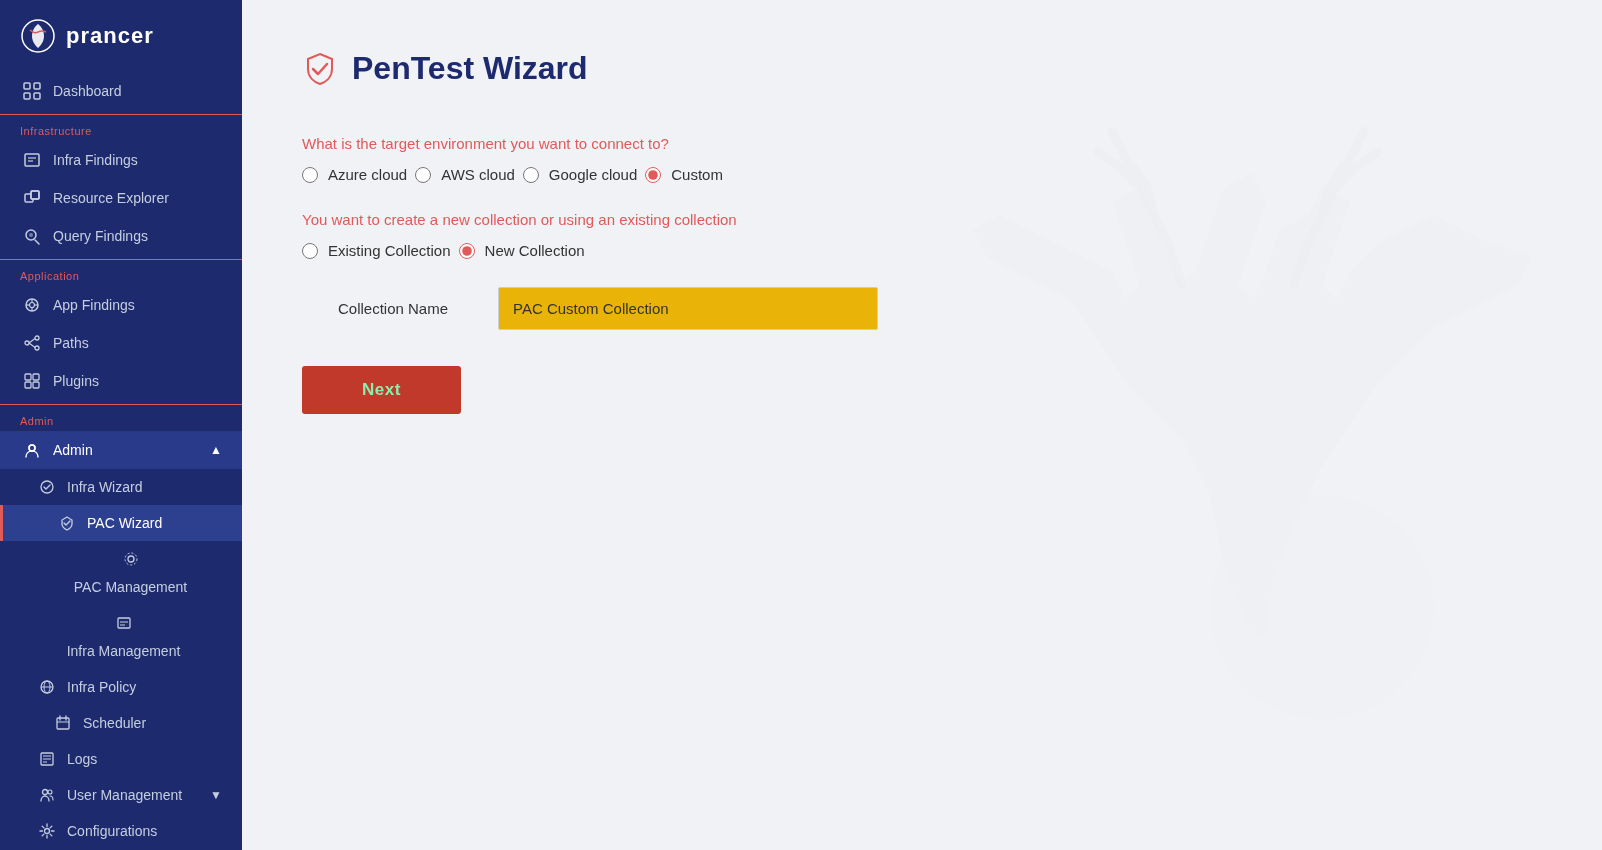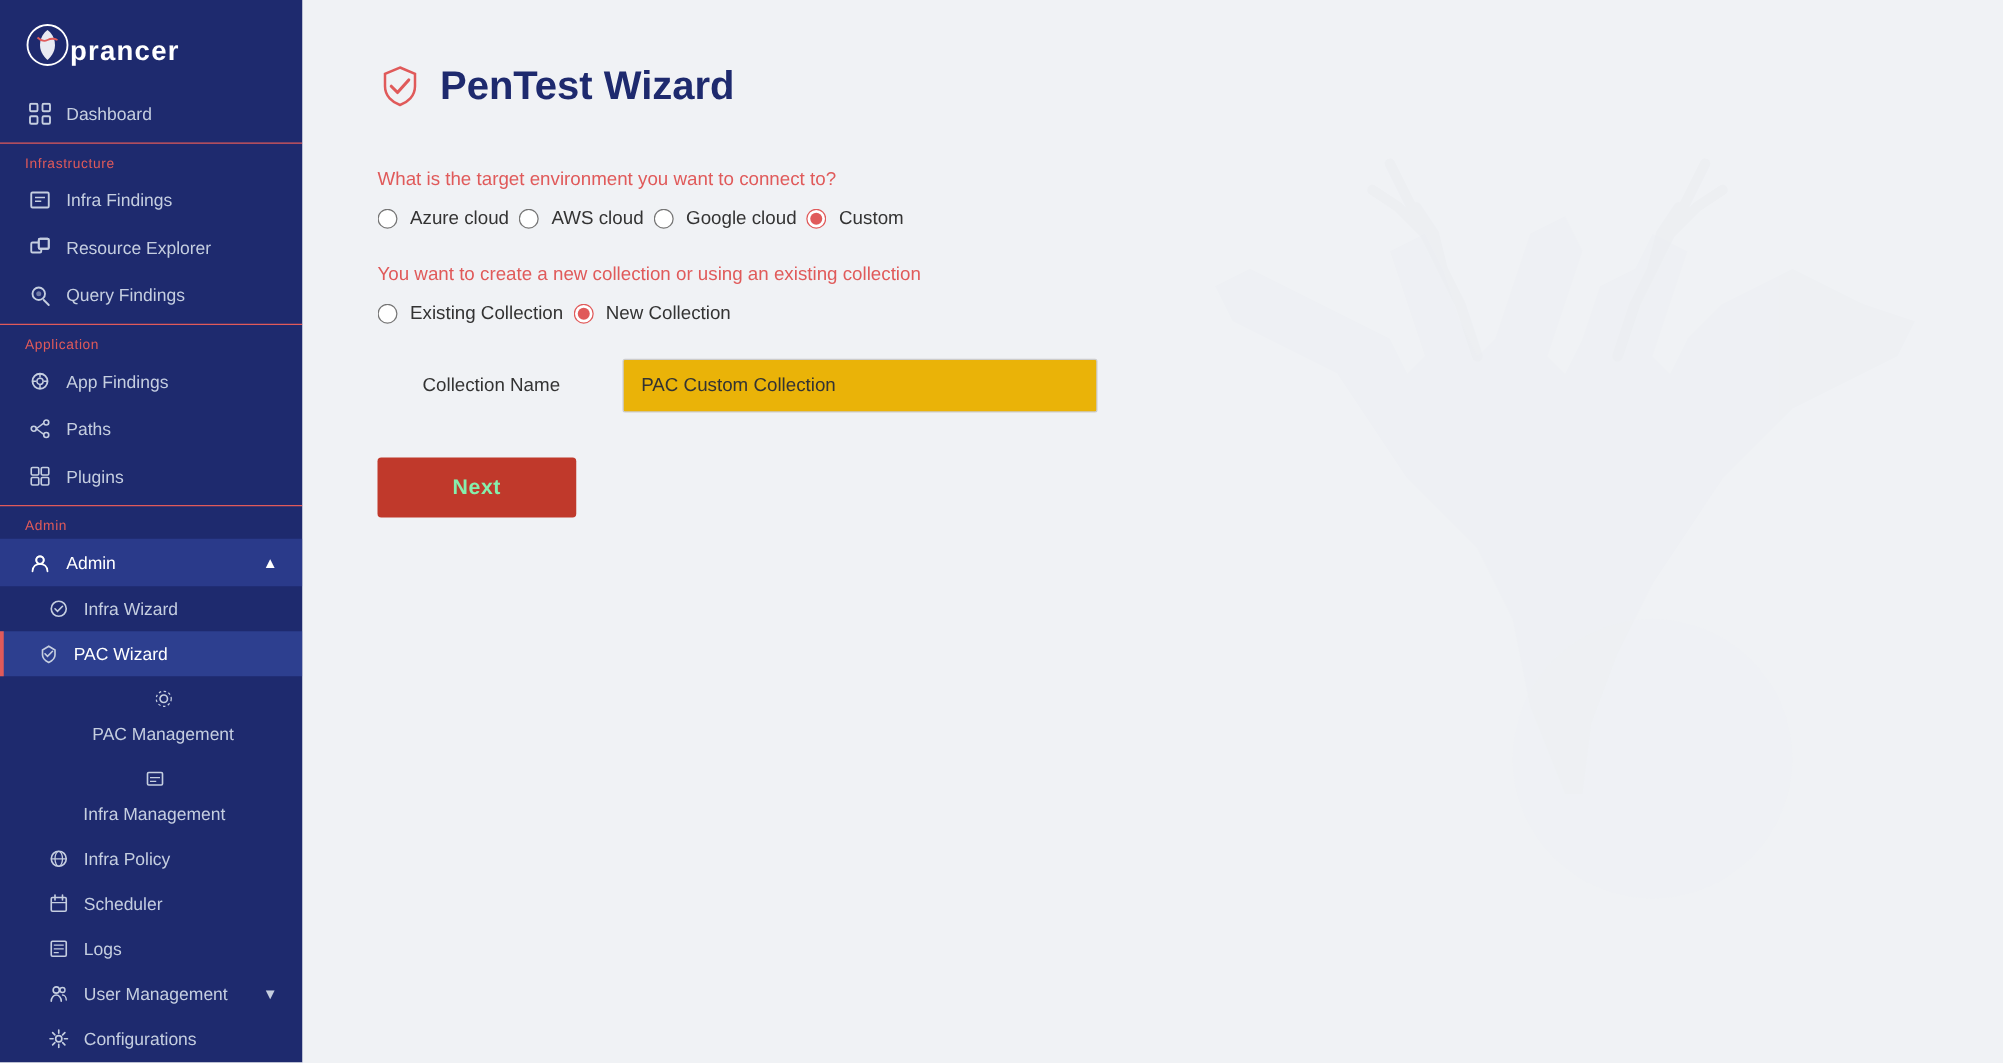--- a/index.html
+++ b/index.html
@@ -12,21 +12,22 @@
       background: #1e2a6e;
       color: #fff;
       display: flex;
       flex-direction: column;
       height: 100%;
       overflow-y: auto;
     }
     .sidebar-logo {
       padding: 18px 20px 18px 20px;
       display: flex;
-      align-items: flex-end;
+      align-items: center;
+      gap: 10px;
     }
     .logo-icon {
       width: 36px;
       height: 36px;
     }
     .logo-text {
       font-size: 22px;
       font-weight: 700;
       color: #fff;
       letter-spacing: 1px;
@@ -303,21 +304,21 @@
   <div class="sidebar-item" style="padding-left:36px;">
     <span class="icon-svg">
       <svg width="16" height="16" viewBox="0 0 16 16" fill="none">
         <circle cx="8" cy="8" r="6" stroke="#c5cee0" stroke-width="1.3"></circle>
         <path d="M5 8 L7 10 L11 6" stroke="#c5cee0" stroke-width="1.3" stroke-linecap="round"></path>
       </svg>
     </span>
     <span class="item-label">Infra Wizard</span>
   </div>
 
-  <div class="sidebar-item selected" style="padding-left:28px; border-left: 3px solid #e05a5a;">
+  <div class="sidebar-item selected" style="padding-left:56px; border-left: 3px solid #e05a5a;">
     <span class="icon-svg">
       <svg width="16" height="16" viewBox="0 0 16 16" fill="none">
         <path d="M8 2 L13 5 L13 9 C13 12 10 14 8 15 C6 14 3 12 3 9 L3 5 Z" stroke="#c5cee0" stroke-width="1.3" fill="none"></path>
         <path d="M5 8 L7 10 L11 6" stroke="#c5cee0" stroke-width="1.3" stroke-linecap="round"></path>
       </svg>
     </span>
     <span class="item-label">PAC Wizard</span>
   </div>
 
   <div class="sidebar-item" style="padding-left:36px;flex-direction:column;">
@@ -345,21 +346,21 @@
     <span class="icon-svg">
       <svg width="16" height="16" viewBox="0 0 16 16" fill="none">
         <circle cx="8" cy="8" r="6" stroke="#c5cee0" stroke-width="1.3"></circle>
         <ellipse cx="8" cy="8" rx="3" ry="6" stroke="#c5cee0" stroke-width="1"></ellipse>
         <line x1="2" y1="8" x2="14" y2="8" stroke="#c5cee0" stroke-width="1"></line>
       </svg>
     </span>
     <span class="item-label">Infra Policy</span>
   </div>
 
-  <div class="sidebar-item" style="padding-left:36px;">
+  <div class="sidebar-item" style="padding-left:52px;">
     <span class="icon-svg">
       <svg width="16" height="16" viewBox="0 0 16 16" fill="none">
         <rect x="2" y="3" width="12" height="11" rx="1" stroke="#c5cee0" stroke-width="1.3"></rect>
         <line x1="5" y1="1" x2="5" y2="5" stroke="#c5cee0" stroke-width="1.3" stroke-linecap="round"></line>
         <line x1="11" y1="1" x2="11" y2="5" stroke="#c5cee0" stroke-width="1.3" stroke-linecap="round"></line>
         <line x1="2" y1="7" x2="14" y2="7" stroke="#c5cee0" stroke-width="1"></line>
       </svg>
     </span>
     <span class="item-label">Scheduler</span>
   </div>

